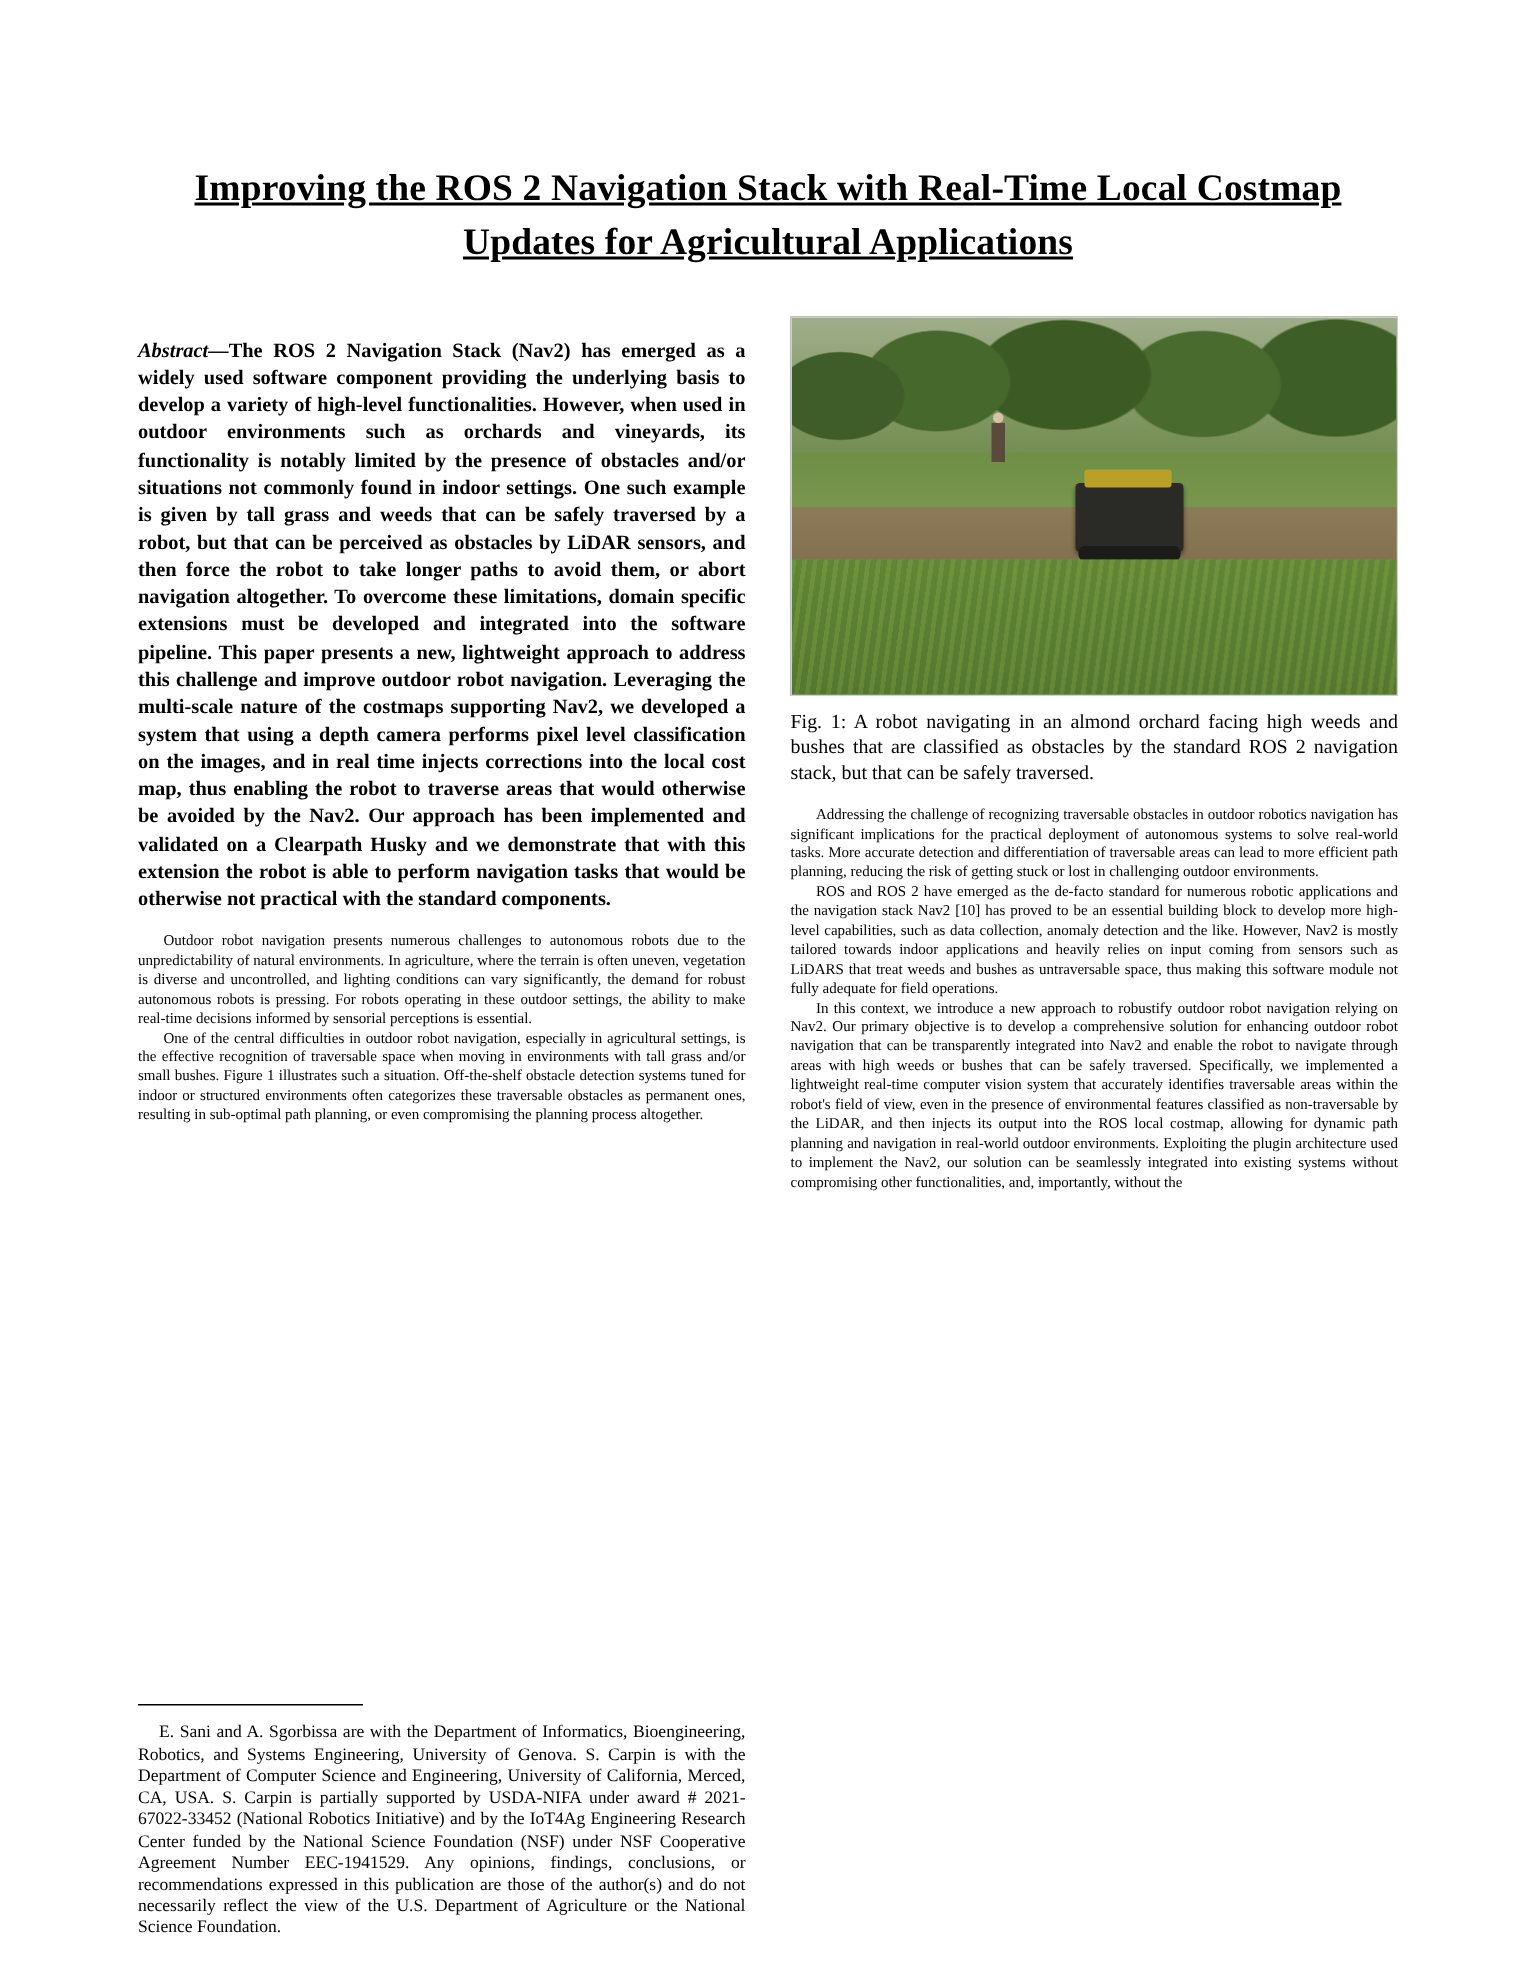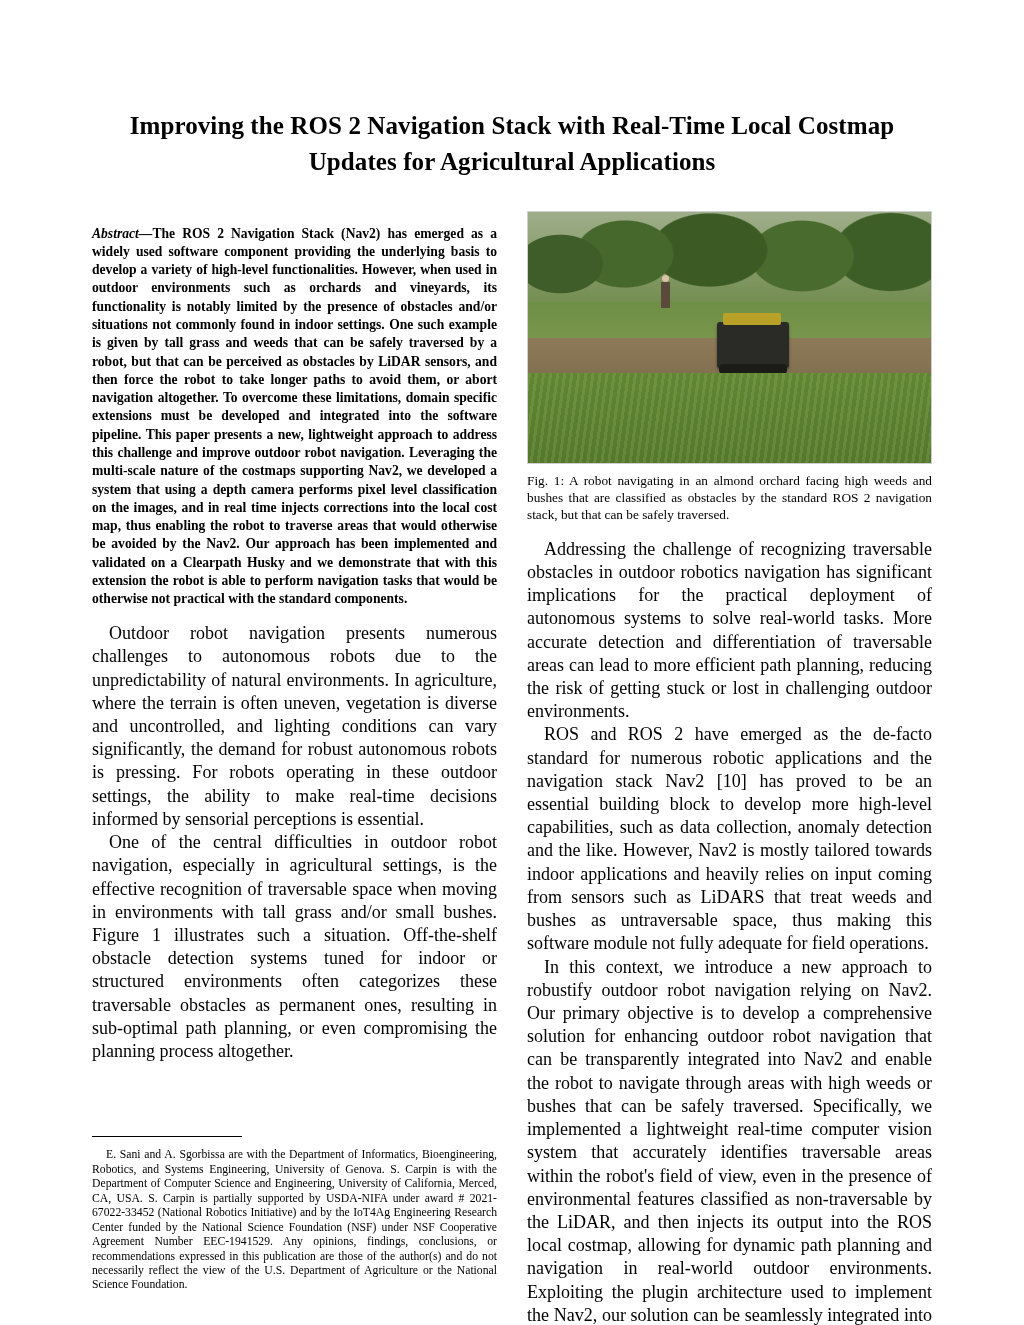--- a/index.html
+++ b/index.html
@@ -21,20 +21,21 @@
     padding: 108px 92px 40px 92px;
   }
   .title {
     font-family: "Liberation Serif", serif;
     font-size: 25px;
     font-weight: bold;
     text-align: center;
     line-height: 1.42;
     letter-spacing: 0.1px;
     margin: 0 14px 0 14px;
+    text-decoration: underline;
   }
   .authors {
     display: flex;
     justify-content: center;
     gap: 54px;
     margin-top: 36px;
     font-size: 17.5px;
     font-family: "Liberation Serif", serif;
   }
   .columns {
@@ -61,21 +62,21 @@
     text-align: center;
     font-size: 15px;
     margin: 20px 0 9px 0;
     font-variant: small-caps;
     letter-spacing: 0.3px;
   }
   .section-head .numeral {
     font-variant: normal;
   }
   p.body {
-    font-size: 18px;
+    font-size: 10px;
     text-align: justify;
     line-height: 1.29;
     margin: 0;
     text-indent: 17px;
     hyphens: auto;
   }
   p.body.first {
     text-indent: 17px;
   }
   .figure {

